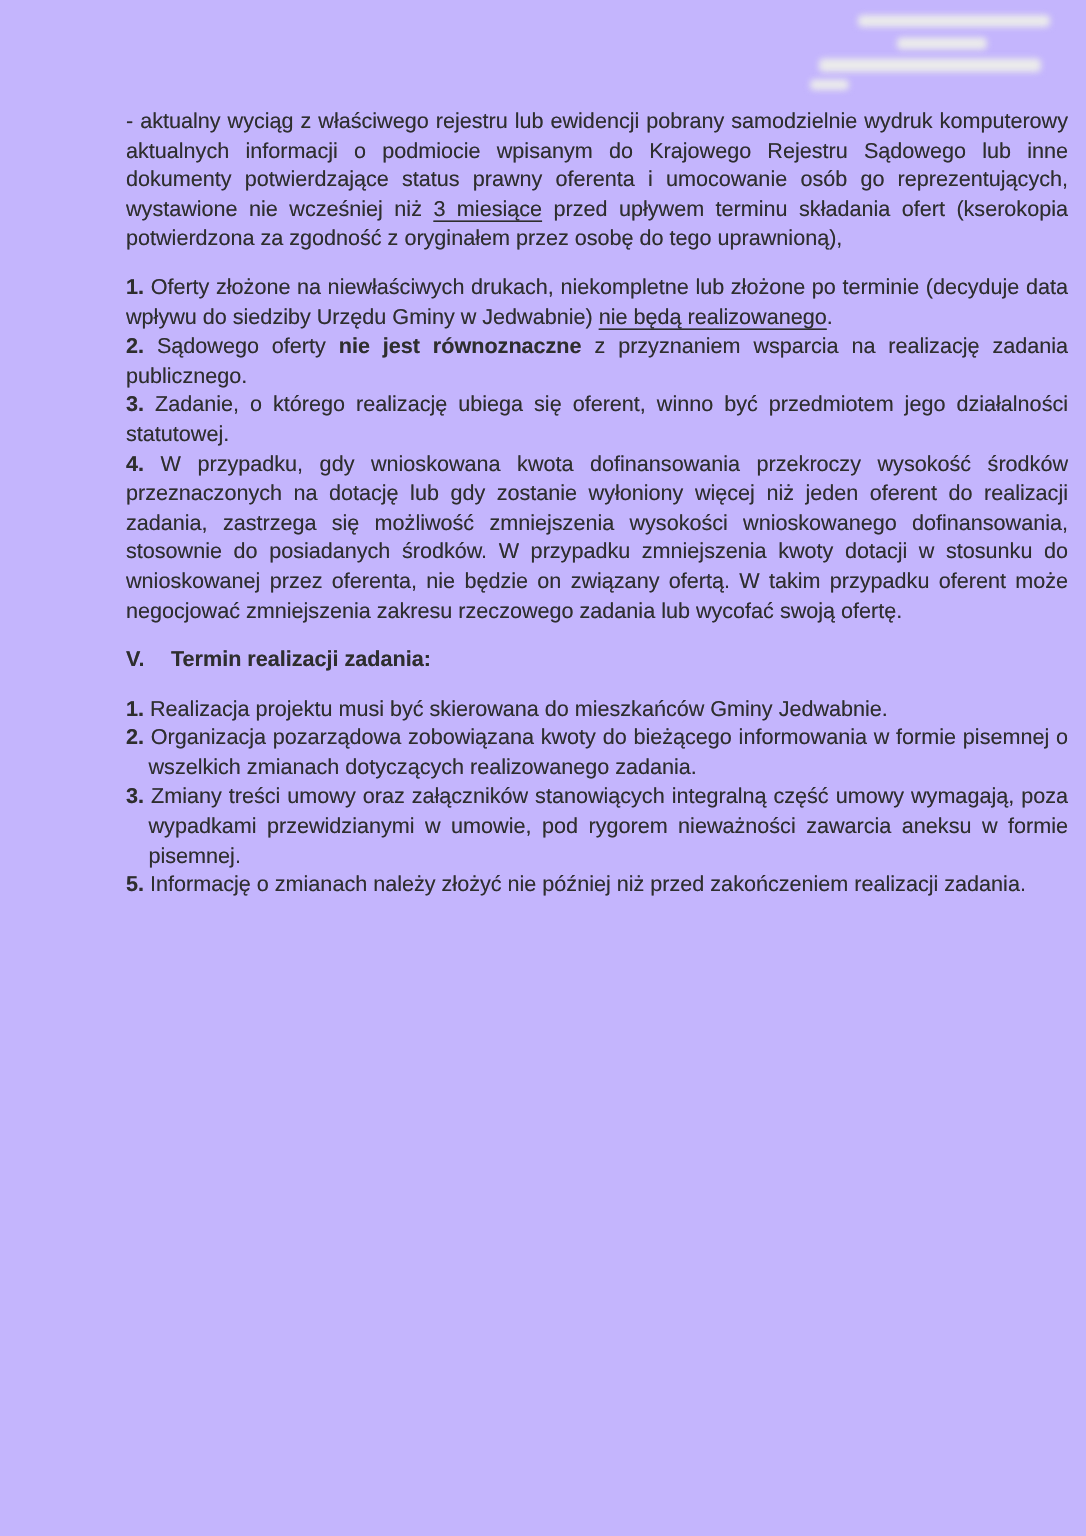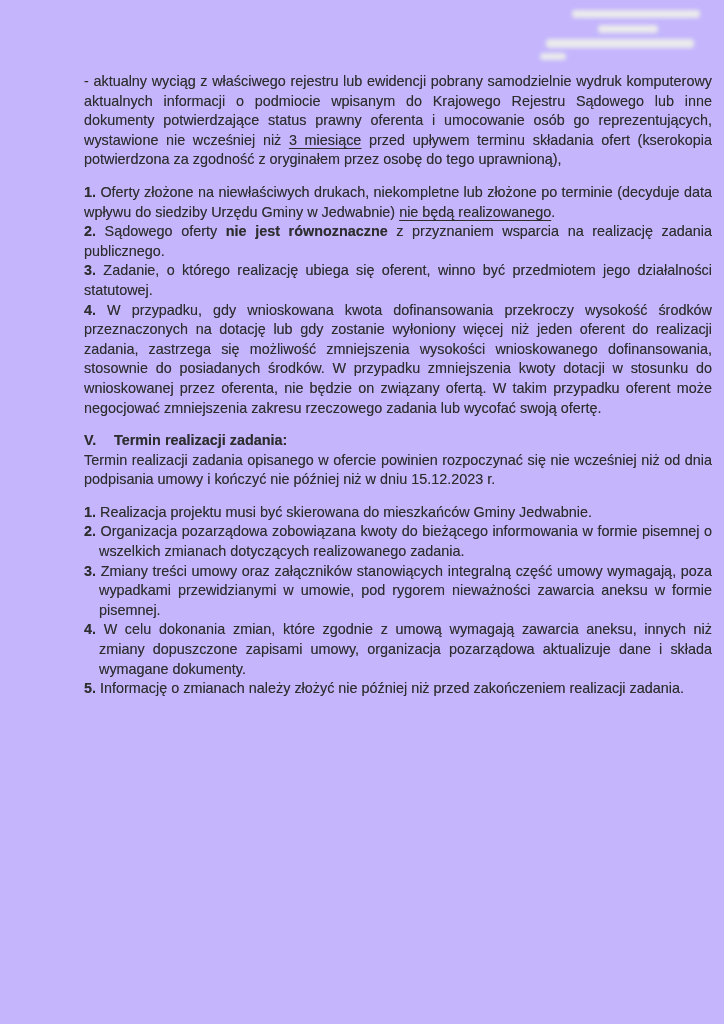--- a/index.html
+++ b/index.html
@@ -56,21 +56,19 @@
   </div>
   <main class="content">
       <p class="para"><span>- aktualny wyciąg z właściwego rejestru lub ewidencji pobrany samodzielnie wydruk komputerowy aktualnych informacji o podmiocie wpisanym do Krajowego Rejestru Sądowego lub inne dokumenty potwierdzające status prawny oferenta i umocowanie osób go reprezentujących, wystawione nie wcześniej niż </span><u>3 miesiące</u><span> przed upływem terminu składania ofert (kserokopia potwierdzona za zgodność z oryginałem przez osobę do tego uprawnioną),</span></p>
       <div class="spacer"></div>
       <p class="item"><b class="marker">1.</b> <span>Oferty złożone na niewłaściwych drukach, niekompletne lub złożone po terminie (decyduje data wpływu do siedziby Urzędu Gminy w Jedwabnie) </span><u>nie będą realizowanego</u><span>.</span></p>
       <p class="item"><b class="marker">2.</b> <span>Sądowego oferty </span><b>nie jest równoznaczne</b><span> z przyznaniem wsparcia na realizację zadania publicznego.</span></p>
       <p class="item"><b class="marker">3.</b> <span>Zadanie, o którego realizację ubiega się oferent, winno być przedmiotem jego działalności statutowej.</span></p>
       <p class="item"><b class="marker">4.</b> <span>W przypadku, gdy wnioskowana kwota dofinansowania przekroczy wysokość środków przeznaczonych na dotację lub gdy zostanie wyłoniony więcej niż jeden oferent do realizacji zadania, zastrzega się możliwość zmniejszenia wysokości wnioskowanego dofinansowania, stosownie do posiadanych środków. W przypadku zmniejszenia kwoty dotacji w stosunku do wnioskowanej przez oferenta, nie będzie on związany ofertą. W takim przypadku oferent może negocjować zmniejszenia zakresu rzeczowego zadania lub wycofać swoją ofertę.</span></p>
       <div class="spacer"></div>
       <p class="heading"><span class="marker">V.</span><span>Termin realizacji zadania:</span></p>
-      <p class="para"><span>Termin realizacji zadania opisanego w ofercie powinien rozpoczynać się nie wcześniej niż od dnia podpisania umowy i kończyć nie później niż w dniu 15.12.2023 r.</span></p>
       <div class="spacer"></div>
       <p class="item hang"><b class="marker">1.</b> <span>Realizacja projektu musi być skierowana do mieszkańców Gminy Jedwabnie.</span></p>
       <p class="item hang"><b class="marker">2.</b> <span>Organizacja pozarządowa zobowiązana kwoty do bieżącego informowania w formie pisemnej o wszelkich zmianach dotyczących realizowanego zadania.</span></p>
       <p class="item hang"><b class="marker">3.</b> <span>Zmiany treści umowy oraz załączników stanowiących integralną część umowy wymagają, poza wypadkami przewidzianymi w umowie, pod rygorem nieważności zawarcia aneksu w formie pisemnej.</span></p>
-      <p class="item hang"><b class="marker">4.</b> <span>W celu dokonania zmian, które zgodnie z umową wymagają zawarcia aneksu, innych niż zmiany dopuszczone zapisami umowy, organizacja pozarządowa aktualizuje dane i składa wymagane dokumenty.</span></p>
       <p class="item hang"><b class="marker">5.</b> <span>Informację o zmianach należy złożyć nie później niż przed zakończeniem realizacji zadania.</span></p>
     </main>
 </div>
 
 </body></html>

